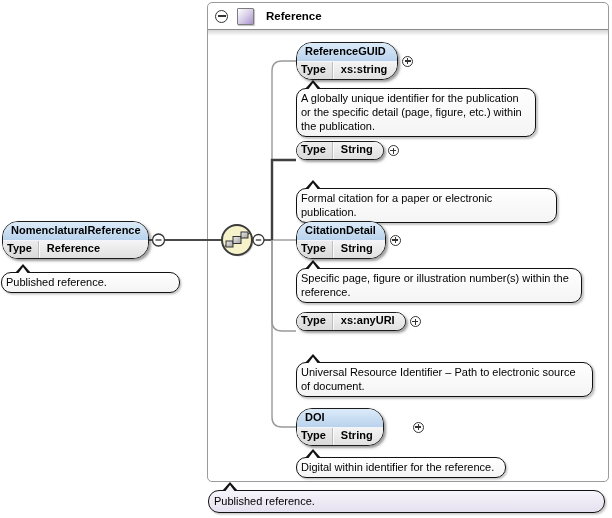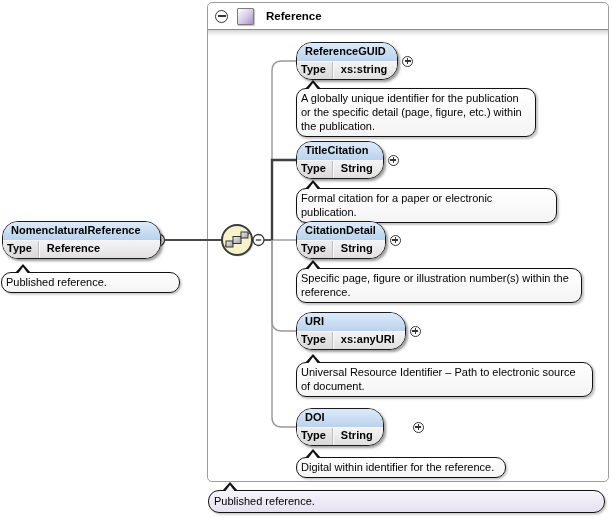--- a/index.html
+++ b/index.html
@@ -139,21 +139,21 @@
       <circle cx="158.5" cy="240" r="6" fill="#fff" stroke="#333" stroke-width="1.3"></circle>
       <path d="M155.5 240 H161.5" stroke="#333" stroke-width="1.3"></path>
     </g>
     <g>
       <circle cx="258.5" cy="240" r="5.5" fill="#fff" stroke="#333" stroke-width="1.3"></circle>
       <path d="M255.8 240 H261.2" stroke="#333" stroke-width="1.3"></path>
     </g>
   </svg>
 
   <div class="child" style="left:2px; top:221px;">
-    <div class="elembox" style="width:159px; box-sizing:border-box;">
+    <div class="elembox" style="width:147px; box-sizing:border-box;">
       <div class="elem-title">NomenclaturalReference</div>
       <div class="elem-typerow">
         <span class="tlabel">Type</span>
         <span class="tvalue">Reference</span>
       </div>
     </div>
   </div>
   <div class="callout ptr-mid" style="left:1px; top:272px; width:179px;">Published reference.</div>
 
   <div class="child" style="left:296px; top:42px;">
@@ -163,21 +163,20 @@
         <span class="tlabel">Type</span>
         <span class="tvalue">xs:string</span>
       </div>
     </div>
     <span class="pm plus"></span>
   </div>
   <div class="callout" style="left:296px; top:88px; width:240px;">A globally unique identifier for the publication or the specific detail (page, figure, etc.) within the publication.</div>
 
   <div class="child" style="left:296px; top:141px;">
     <div class="elembox">
-      <div class="elem-title">TitleCitation</div>
       <div class="elem-typerow">
         <span class="tlabel">Type</span>
         <span class="tvalue">String</span>
       </div>
     </div>
     <span class="pm plus"></span>
   </div>
   <div class="callout" style="left:296px; top:188px; width:261px;">Formal citation for a paper or electronic publication.</div>
 
   <div class="child" style="left:296px; top:221px;">
@@ -187,21 +186,20 @@
         <span class="tlabel">Type</span>
         <span class="tvalue">String</span>
       </div>
     </div>
     <span class="pm plus"></span>
   </div>
   <div class="callout" style="left:296px; top:268px; width:286px;">Specific page, figure or illustration number(s) within the reference.</div>
 
   <div class="child" style="left:296px; top:312px;">
     <div class="elembox">
-      <div class="elem-title">URI</div>
       <div class="elem-typerow">
         <span class="tlabel">Type</span>
         <span class="tvalue">xs:anyURI</span>
       </div>
     </div>
     <span class="pm plus"></span>
   </div>
   <div class="callout" style="left:296px; top:362px; width:297px;">Universal Resource Identifier – Path to electronic source of document.</div>
 
   <div class="child" style="left:296px; top:408px;gap:25px;">

